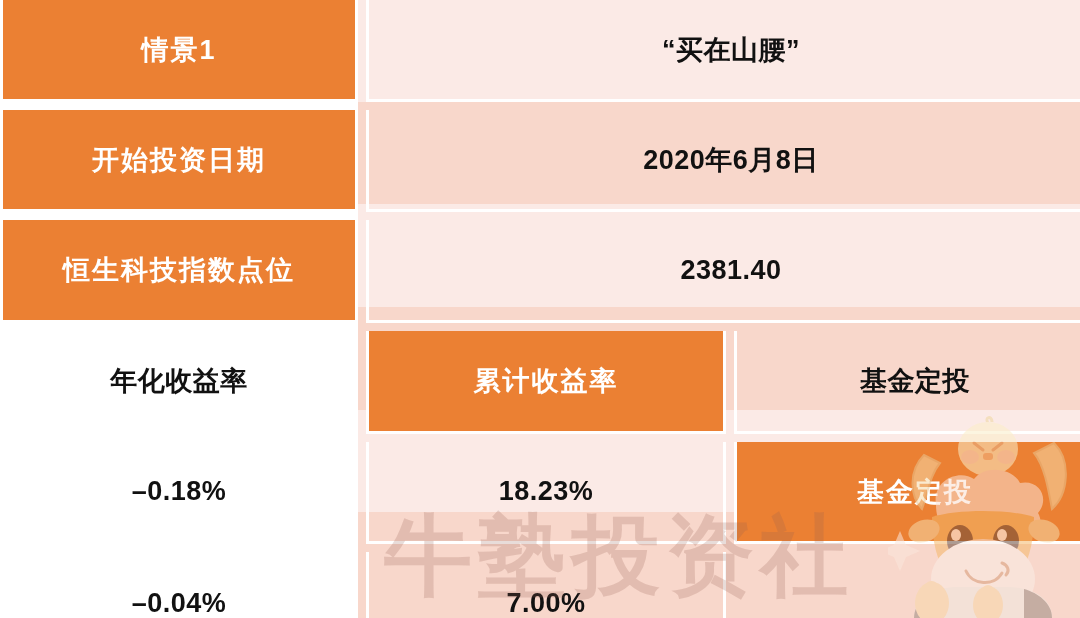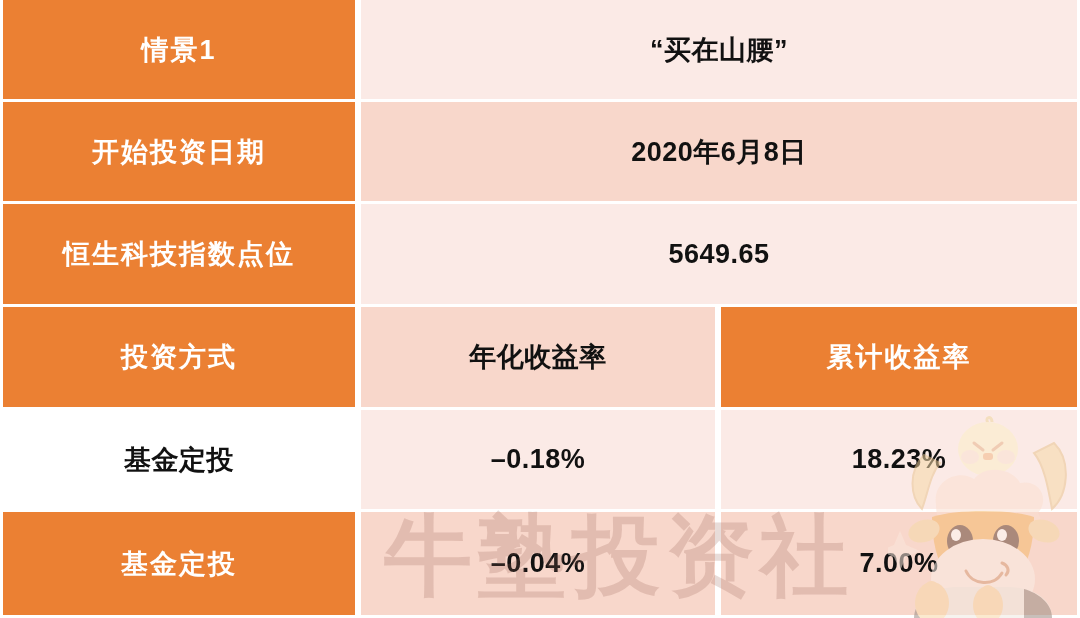--- a/index.html
+++ b/index.html
@@ -48,21 +48,21 @@
     opacity: 0.55;
   }
 
   
   .grid {
     position: absolute;
     inset: 0;
     display: grid;
     grid-template-columns: 358px 360px 362px;
     grid-template-rows: 102px 102px 103px 103px 102px 106px;
-    gap: 0;
+    gap: 8px;
     z-index: 1;
   }
 
   .cell {
     display: flex;
     align-items: center;
     justify-content: center;
     text-align: center;
     box-sizing: border-box;
     border-right: 3px solid #ffffff;
@@ -178,26 +178,23 @@
       <span>开始投资日期</span>
     </div>
     <div class="cell value-cell span2">
       <span class="value-text">2020年6月8日</span>
     </div>
 
     <div class="cell label-cell">
       <span>恒生科技指数点位</span>
     </div>
     <div class="cell value-cell span2">
-      <span class="value-text">5649.65</span>
-    </div>
-
-    <div class="cell label-cell">
-      <span>投资方式</span>
-    </div>
+      <span class="value-text">2381.40</span>
+    </div>
+
     <div class="cell value-cell">
       <span class="value-text">年化收益率</span>
     </div>
     <div class="cell label-cell">
       <span>累计收益率</span>
     </div>
 
     <div class="cell value-cell">
       <span class="value-text">基金定投</span>
     </div>

